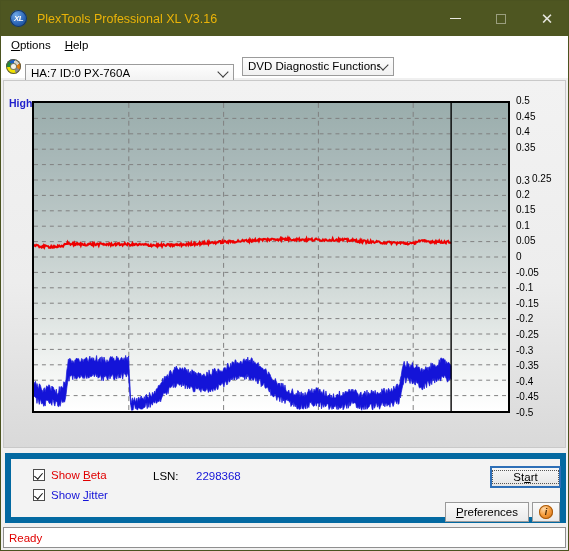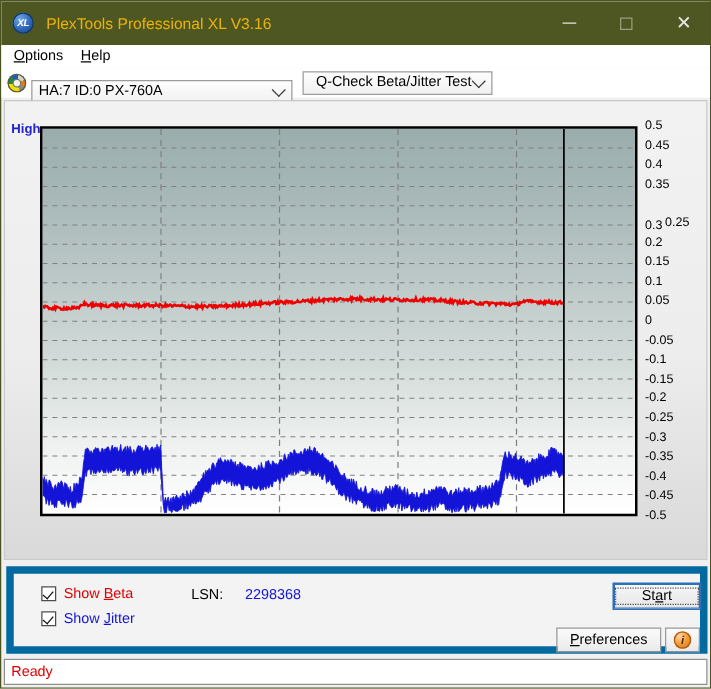--- a/index.html
+++ b/index.html
@@ -270,25 +270,25 @@
   </div>
 
   <div id="toolbar">
     <div id="disc-icon"></div>
 
     <div class="combo" id="combo-drive">
       <span class="lbl">HA:7 ID:0  PX-760A</span>
       <span class="arrow"></span>
     </div>
 
-
-    <div class="combo" id="combo-test">
-      <span class="lbl">Q-Check Beta/Jitter Test</span>
+    <div class="combo" id="combo-function">
+      <span class="lbl">DVD Diagnostic Functions</span>
       <span class="arrow"></span>
     </div>
+
   </div>
 
   <div id="chart-panel">
 
     <div class="axis-label" id="label-high">High</div>
     <div class="axis-label" id="label-low">Low</div>
 
     <div id="plot">
       <svg id="plot-svg" viewBox="0 0 478 312" preserveAspectRatio="none">
           <line x1="0" y1="15.600000000000023" x2="478" y2="15.600000000000023" stroke="#808080" stroke-width="1" stroke-dasharray="4,4"></line>

